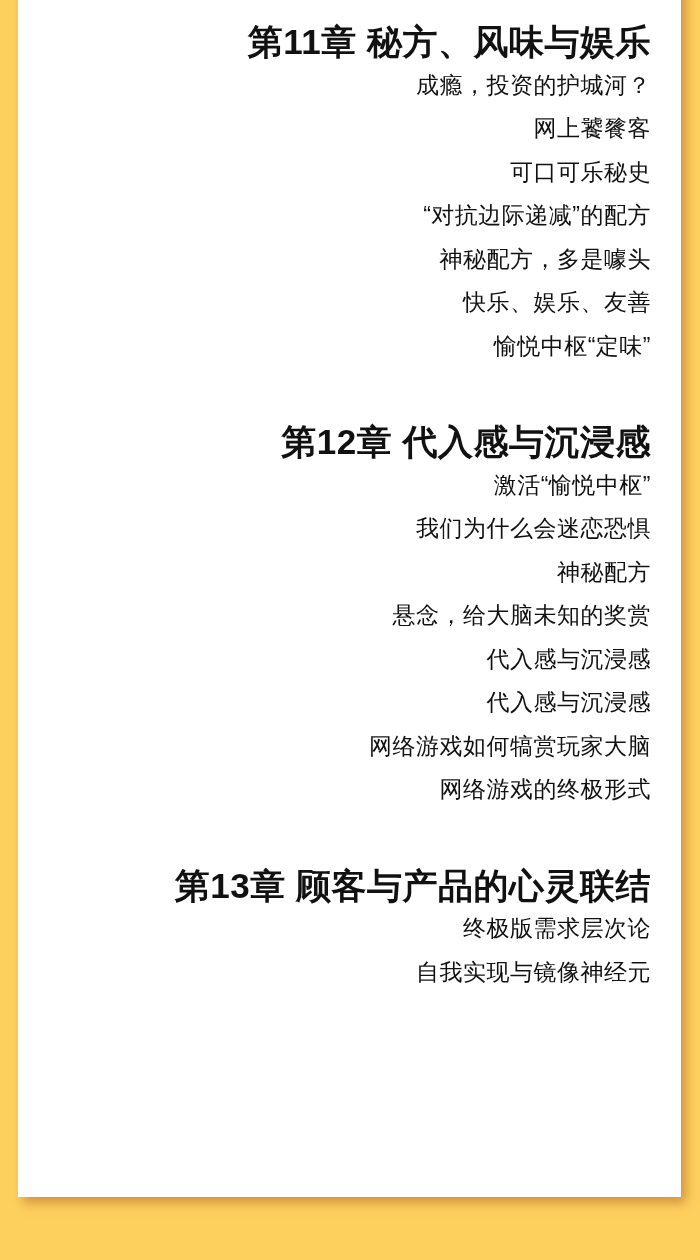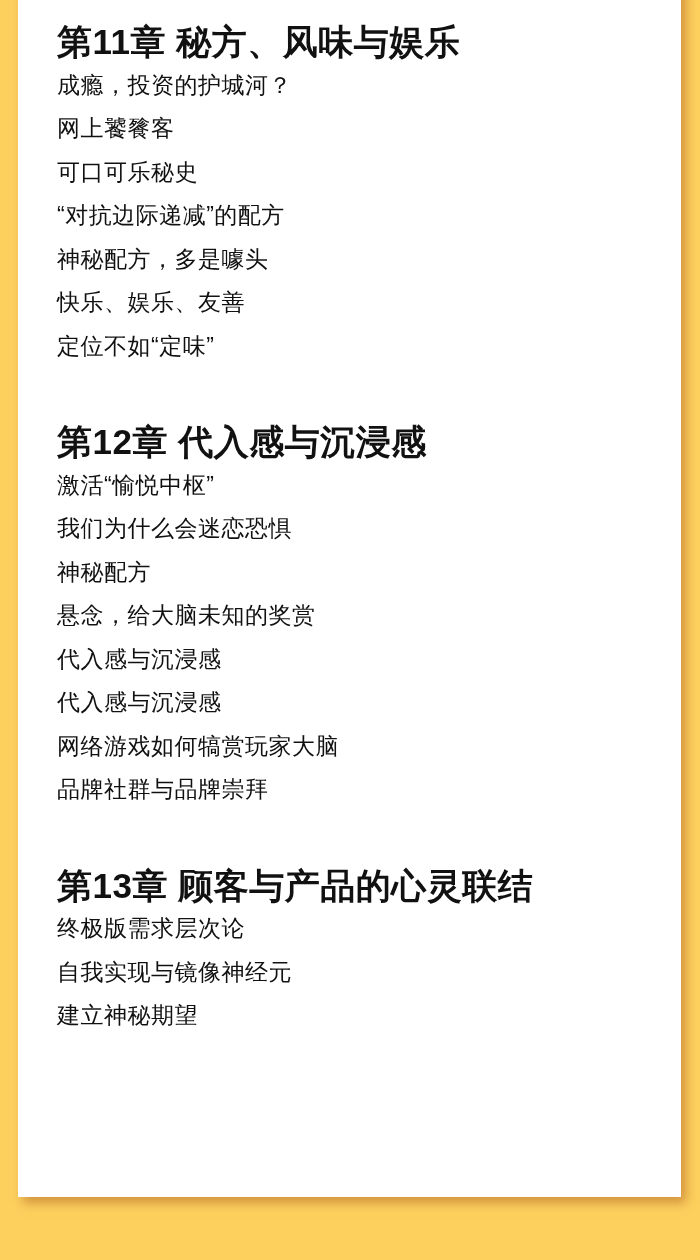--- a/index.html
+++ b/index.html
@@ -22,20 +22,21 @@
     height: 1221px;
     background: var(--card, #FFFFFF);
     box-shadow: 5px 6px 10px 0 var(--shadow, rgba(176, 98, 34, 0.55));
   }
   .toc {
     padding: 44px 30px 0 39px;
     color: var(--ink, #111111);
   }
   .toc section {
     margin: 0 0 52px 0;
+    text-align: right;
   }
   .toc h2 {
     margin: 0;
     font-size: 35px;
     line-height: 43.5px;
     font-weight: 700;
     letter-spacing: 0.5px;
     white-space: nowrap;
   }
   .toc p {
@@ -54,34 +55,33 @@
   <div class="card">
     <div class="toc" id="toc">
         <section>
           <h2>第11章 秘方、风味与娱乐</h2>
           <p>成瘾，投资的护城河？</p>
           <p>网上饕餮客</p>
           <p>可口可乐秘史</p>
           <p>“对抗边际递减”的配方</p>
           <p>神秘配方，多是噱头</p>
           <p>快乐、娱乐、友善</p>
-          <p>定位不如“定味”</p>
+          <p>愉悦中枢“定味”</p>
         </section>
         <section>
           <h2>第12章 代入感与沉浸感</h2>
           <p>激活“愉悦中枢”</p>
           <p>我们为什么会迷恋恐惧</p>
           <p>神秘配方</p>
           <p>悬念，给大脑未知的奖赏</p>
           <p>代入感与沉浸感</p>
           <p>代入感与沉浸感</p>
           <p>网络游戏如何犒赏玩家大脑</p>
-          <p>品牌社群与品牌崇拜</p>
+          <p>网络游戏的终极形式</p>
         </section>
         <section>
           <h2>第13章 顾客与产品的心灵联结</h2>
           <p>终极版需求层次论</p>
           <p>自我实现与镜像神经元</p>
-          <p>建立神秘期望</p>
         </section>
       </div>
   </div>
 </div>
 
 </body></html>

